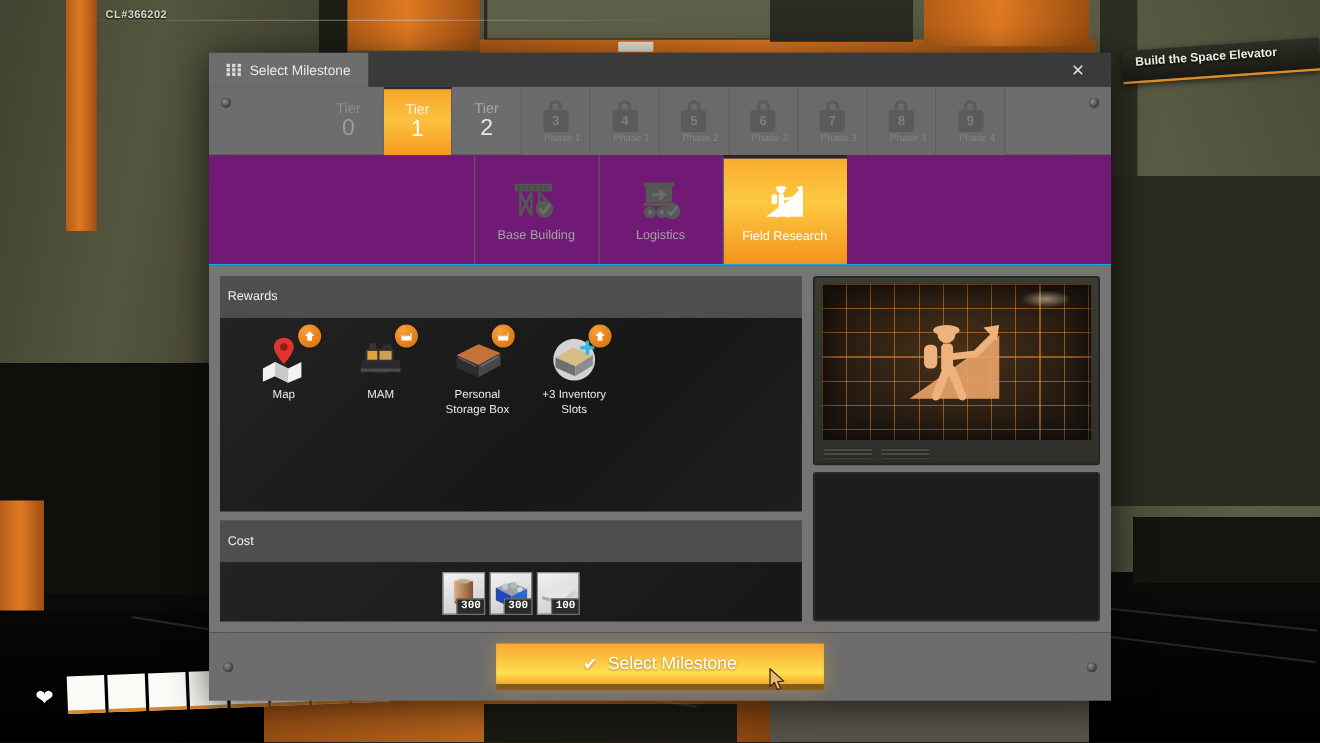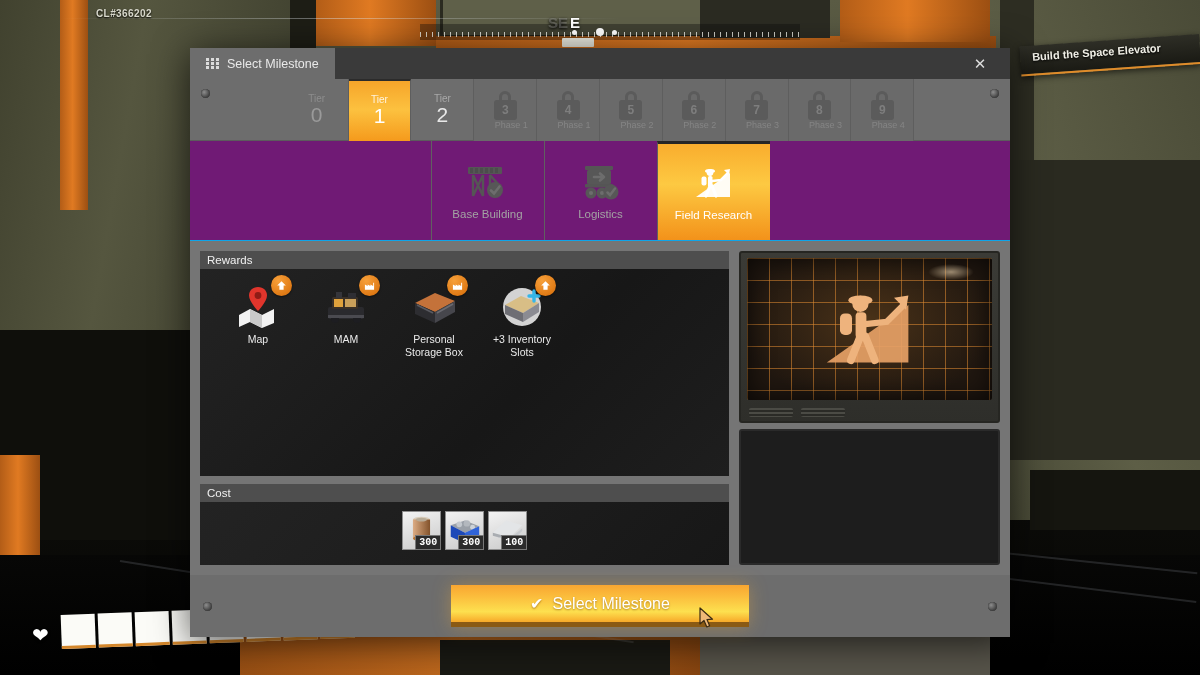--- a/index.html
+++ b/index.html
@@ -82,21 +82,21 @@
   
   .tierwrap { position:relative; background:#6d6d6d; height:62px; display:flex;
               border-bottom:1px solid #5c5c5c; }
   .tier-pad { width:96px; position:relative; }
   .screw { position:absolute; width:9px; height:9px; border-radius:50%;
            background:radial-gradient(circle at 35% 35%, #8d8d8d, #4a4a4a 60%, #2e2e2e);
            box-shadow:inset 0 0 1px #222; }
   .tier { width:63px; height:62px; position:relative; display:flex; flex-direction:column;
           align-items:center; justify-content:center; cursor:pointer;
           border-right:1px solid #5e5e5e; }
-  .tier .t-lab { font-size:10px; color:#a8a8a8; line-height:1.05; }
+  .tier .t-lab { font-size:13px; color:#a8a8a8; line-height:1.05; }
   .tier .t-num { font-size:21px; color:#e8e8e8; line-height:1.05; }
   .tier.dim .t-lab { color:#8d8d8d; } .tier.dim .t-num { color:#9a9a9a; }
   .tier.sel { background:linear-gradient(180deg,#f6a52a 0%,#fcc13f 48%,#f59a1c 100%);
               border-top:2px solid #2b2b2b; }
   .tier.sel .t-lab { color:#fff3dd; } .tier.sel .t-num { color:#fff; }
   .tier.lock { background:#6a6a6a; cursor:default; }
   .lockico { width:23px; height:28px; position:relative; }
   .lockico .shackle { position:absolute; left:5.5px; top:0; width:12px; height:11px;
         border:3.5px solid #5b5b5b; border-bottom:none; border-radius:6px 6px 0 0; }
   .lockico .body { position:absolute; left:0; top:9px; width:23px; height:19px;
@@ -112,21 +112,21 @@
          border-left:1px solid #606060; }
   .cat .cname { font-size:11.5px; color:#a3a3a3; margin-top:6px; }
   .cat.sel { background:linear-gradient(180deg,#f9ad2e 0%,#fdc942 42%,#f3921a 100%);
              border-top:3px solid #262626; }
   .cat.sel .cname { color:#fff; }
   .cat-pad.right { flex:1; }
 
   
   .body { height:334px; background:#757575; display:flex; padding:10px; gap:10px; }
   .leftcol { width:536px; display:flex; flex-direction:column; gap:0; }
-  .sechead { background:#4e4e4e; color:#f0f0f0; font-size:11.5px; padding:3px 7px; }
+  .sechead { background:#4e4e4e; color:#f0f0f0; font-size:11.5px; padding:13px 7px; }
   .secbody { background:#1e1e1e; position:relative; }
   .rewards-body { height:209px; background:linear-gradient(135deg,#232323,#171717 60%,#1e1e1e); }
   .cost-body { height:64px; background:linear-gradient(135deg,#232323,#171717); }
 
   .rewlist { display:flex; padding:16px 22px 0 22px; gap:16px; }
   .rew { width:72px; position:relative; display:flex; flex-direction:column; align-items:center;
          cursor:pointer; }
   .rew .art { width:46px; height:44px; position:relative; }
   .rew .rname { font-size:10.5px; color:#eaeaea; text-align:center; margin-top:4px; line-height:1.25; }
   .badge { position:absolute; top:-10px; right:2px; width:21px; height:21px; border-radius:50%;
@@ -205,28 +205,20 @@
   <div class="diag" style="left:700px;top:520px;width:500px;transform:rotate(6deg);"></div>
   <div class="diag" style="left:700px;top:540px;width:500px;transform:rotate(7deg);"></div>
 
   <div id="hud-line"></div>
   <div id="hud-cl">CL#366202</div>
 
   <div id="objective">
     <span>Build the Space Elevator</span>
   </div>
 
-  <div id="compass">
-    <div class="ticks"></div>
-    <div class="letter ghost">SE</div>
-    <div class="letter">E</div>
-    <div class="dot" style="left:152px;"></div>
-    <div class="dot big" style="left:176px;"></div>
-    <div class="dot" style="left:192px;"></div>
-  </div>
   <div id="compass-pip"></div>
 
   <div id="health">❤</div>
   <div id="hotbar">
     <div class="slot"></div>
     <div class="slot"></div>
     <div class="slot"></div>
     <div class="slot"></div>
     <div class="slot"></div>
     <div class="slot"></div>

